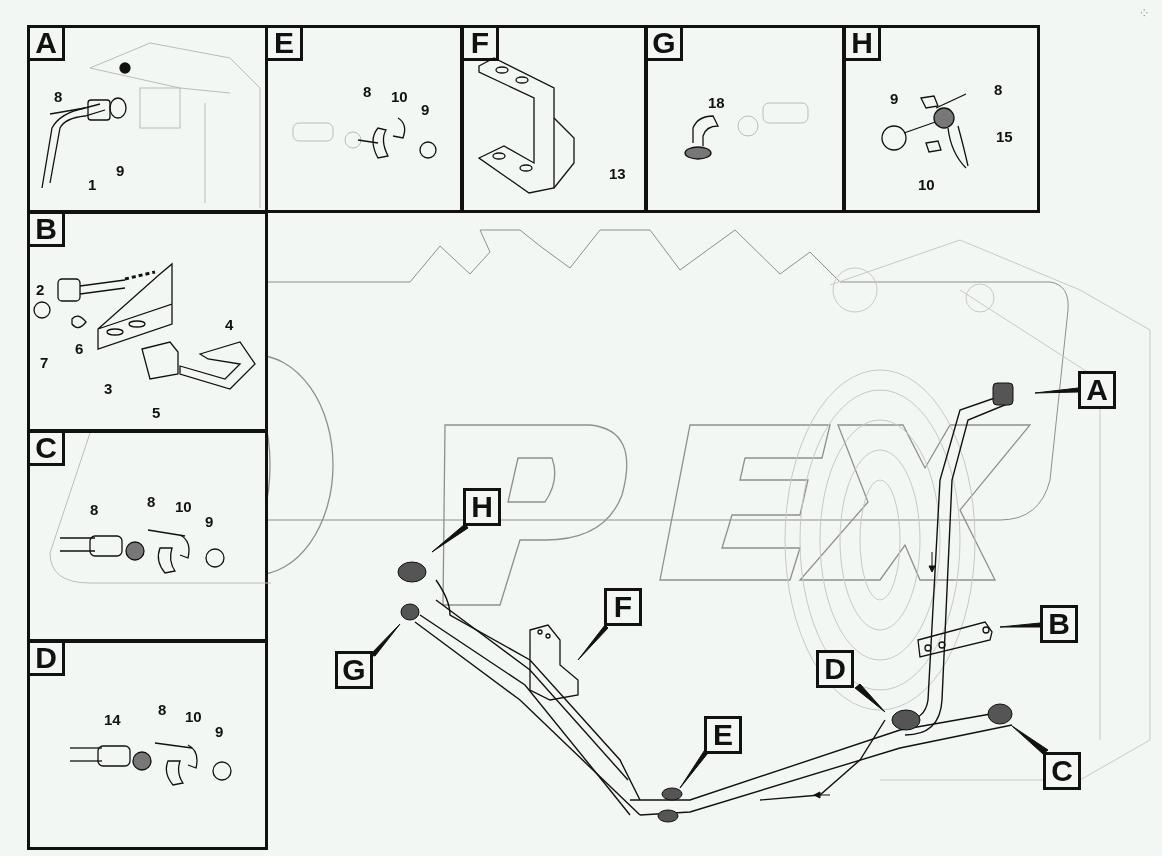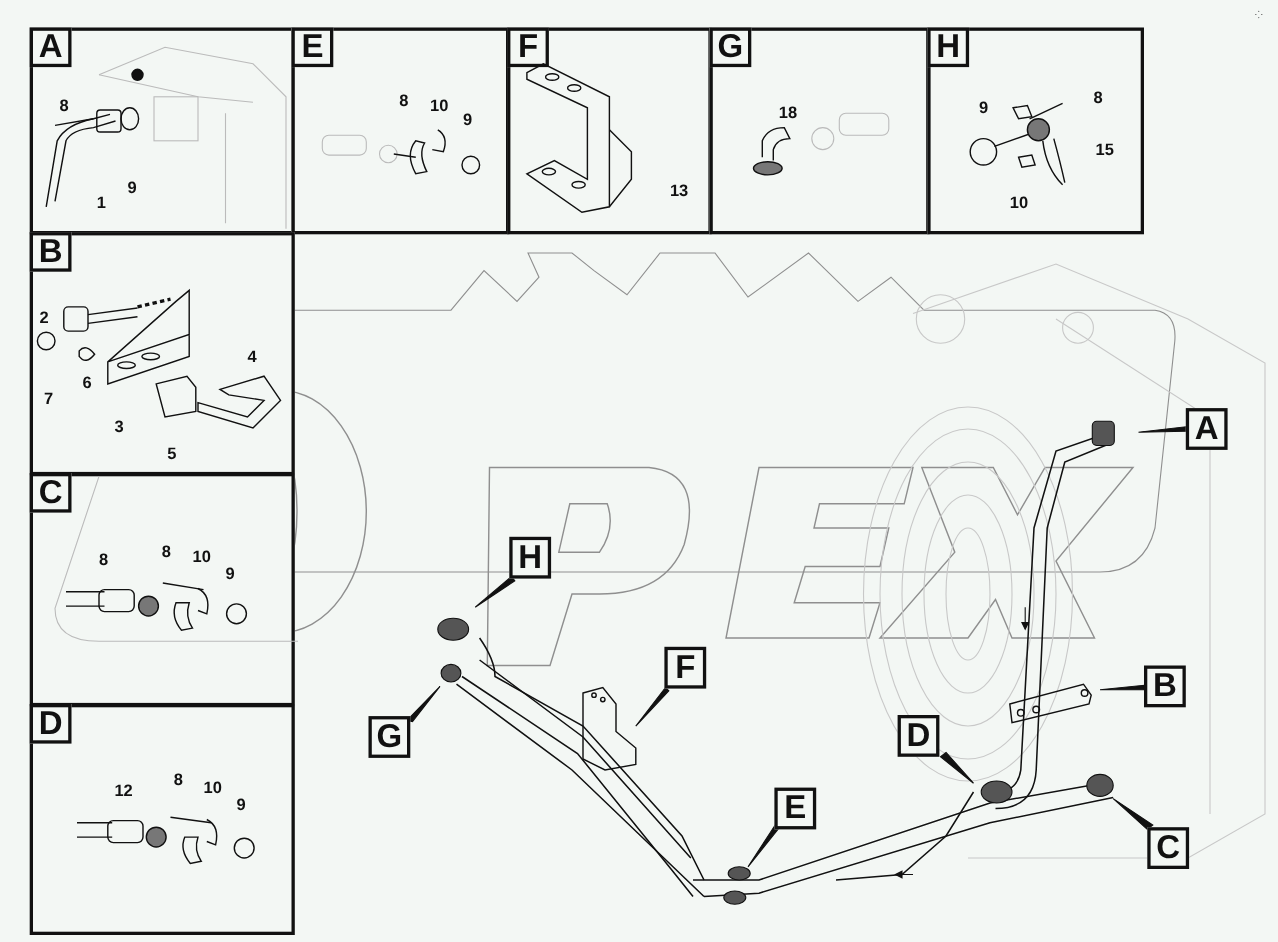--- a/index.html
+++ b/index.html
@@ -250,21 +250,21 @@
       <line x1="40" y1="105" x2="72" y2="105"></line>
         <line x1="40" y1="118" x2="72" y2="118"></line>
       <rect x="68" y="103" width="32" height="20" rx="5"></rect>
       <circle cx="112" cy="118" r="9" fill="#777"></circle>
       <path d="M138,118 Q133,130 143,142 L153,140 Q146,130 150,118 Z"></path>
       <path d="M158,102 Q170,108 166,125 L158,122"></path>
       <circle cx="192" cy="128" r="9"></circle>
       <line x1="125" y1="100" x2="162" y2="105"></line>
     </g>
   </svg>
-  <span class="num" style="left:74px;top:68px;">12</span>
+  <span class="num" style="left:74px;top:68px;">14</span>
   <span class="num" style="left:128px;top:58px;">8</span>
   <span class="num" style="left:155px;top:65px;">10</span>
   <span class="num" style="left:185px;top:80px;">9</span>
 </div>
 
 <div class="callout" style="left:1078px;top:371px;">A</div>
 <div class="callout" style="left:1040px;top:605px;">B</div>
 <div class="callout" style="left:1043px;top:752px;">C</div>
 <div class="callout" style="left:816px;top:650px;">D</div>
 <div class="callout" style="left:704px;top:716px;">E</div>

